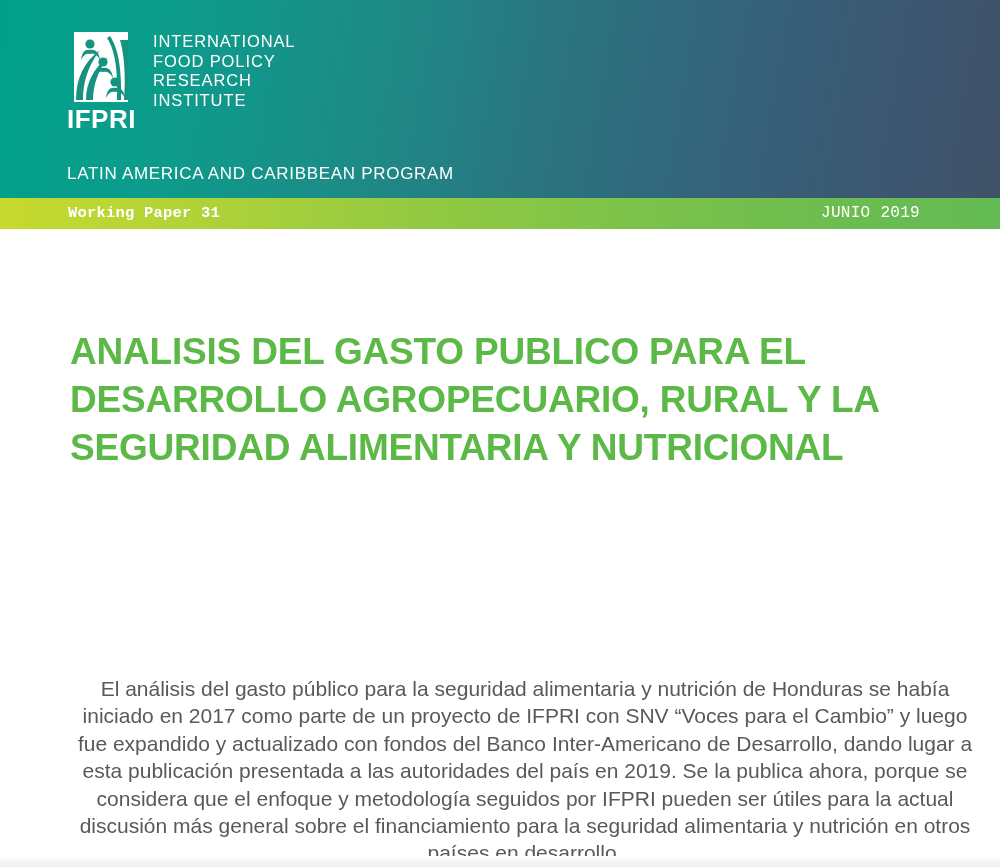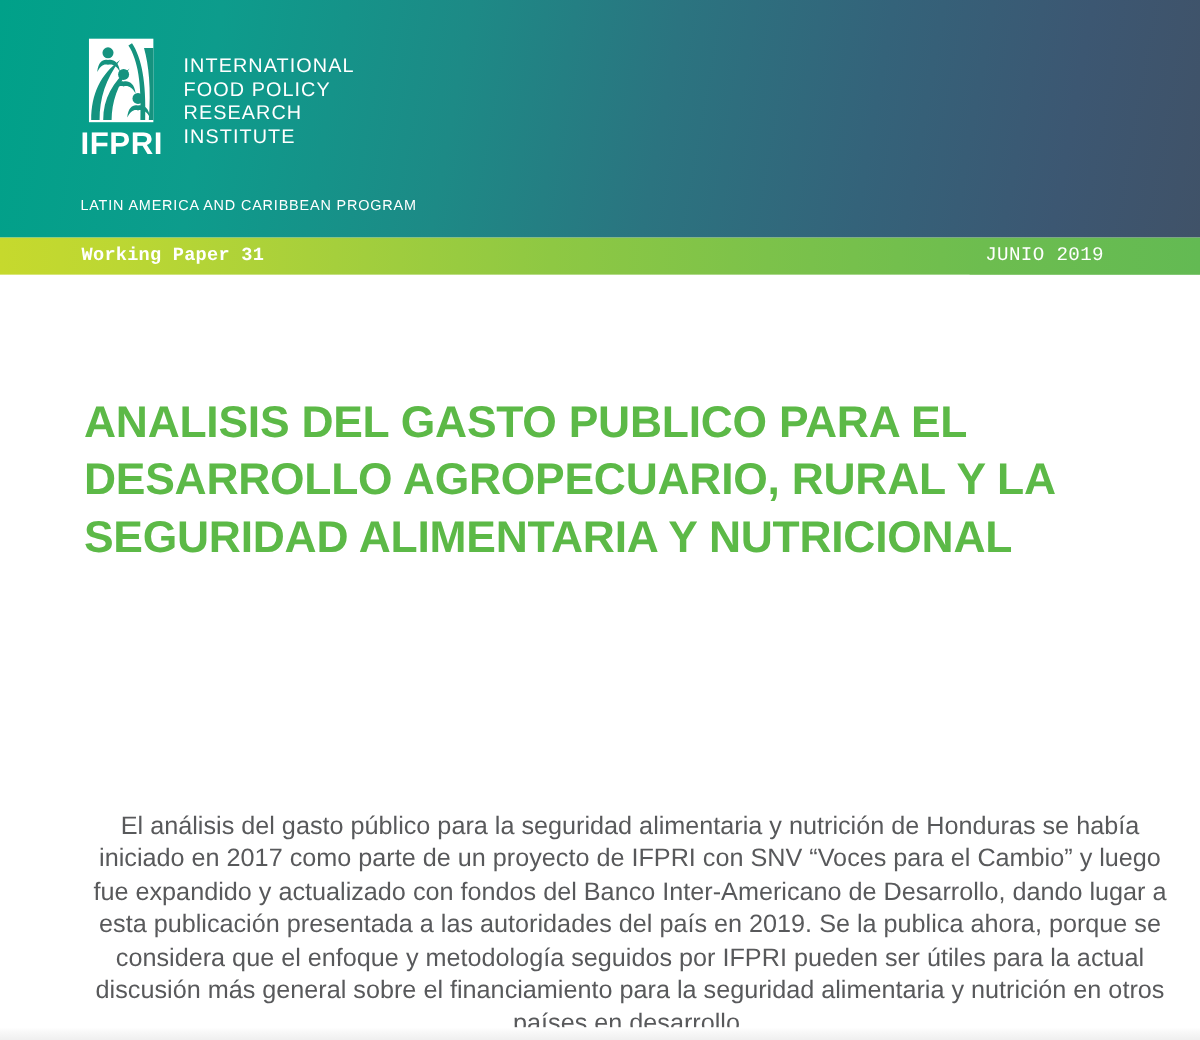--- a/index.html
+++ b/index.html
@@ -60,36 +60,36 @@
     font-weight: bold;
     font-size: 26px;
     letter-spacing: 0.5px;
     line-height: 1;
     margin-top: 4px;
     margin-left: 1px;
   }
 
   .logo-words {
     margin-left: 17px;
-    margin-top: 14px;
+    margin-top: 0;
     color: #ffffff;
     font-family: "Liberation Sans", sans-serif;
     font-size: 16.5px;
     letter-spacing: 0.9px;
     line-height: 19.5px;
     font-weight: 400;
   }
   .logo-words div { white-space: nowrap; }
 
   .program-line {
     position: absolute;
     left: 67px;
     top: 164px;
     color: #ffffff;
-    font-size: 12px;
+    font-size: 17px;
     letter-spacing: 0.7px;
     font-weight: 400;
     white-space: nowrap;
   }
 
   
   .greenbar {
     position: absolute;
     top: 198px;
     left: 0;

